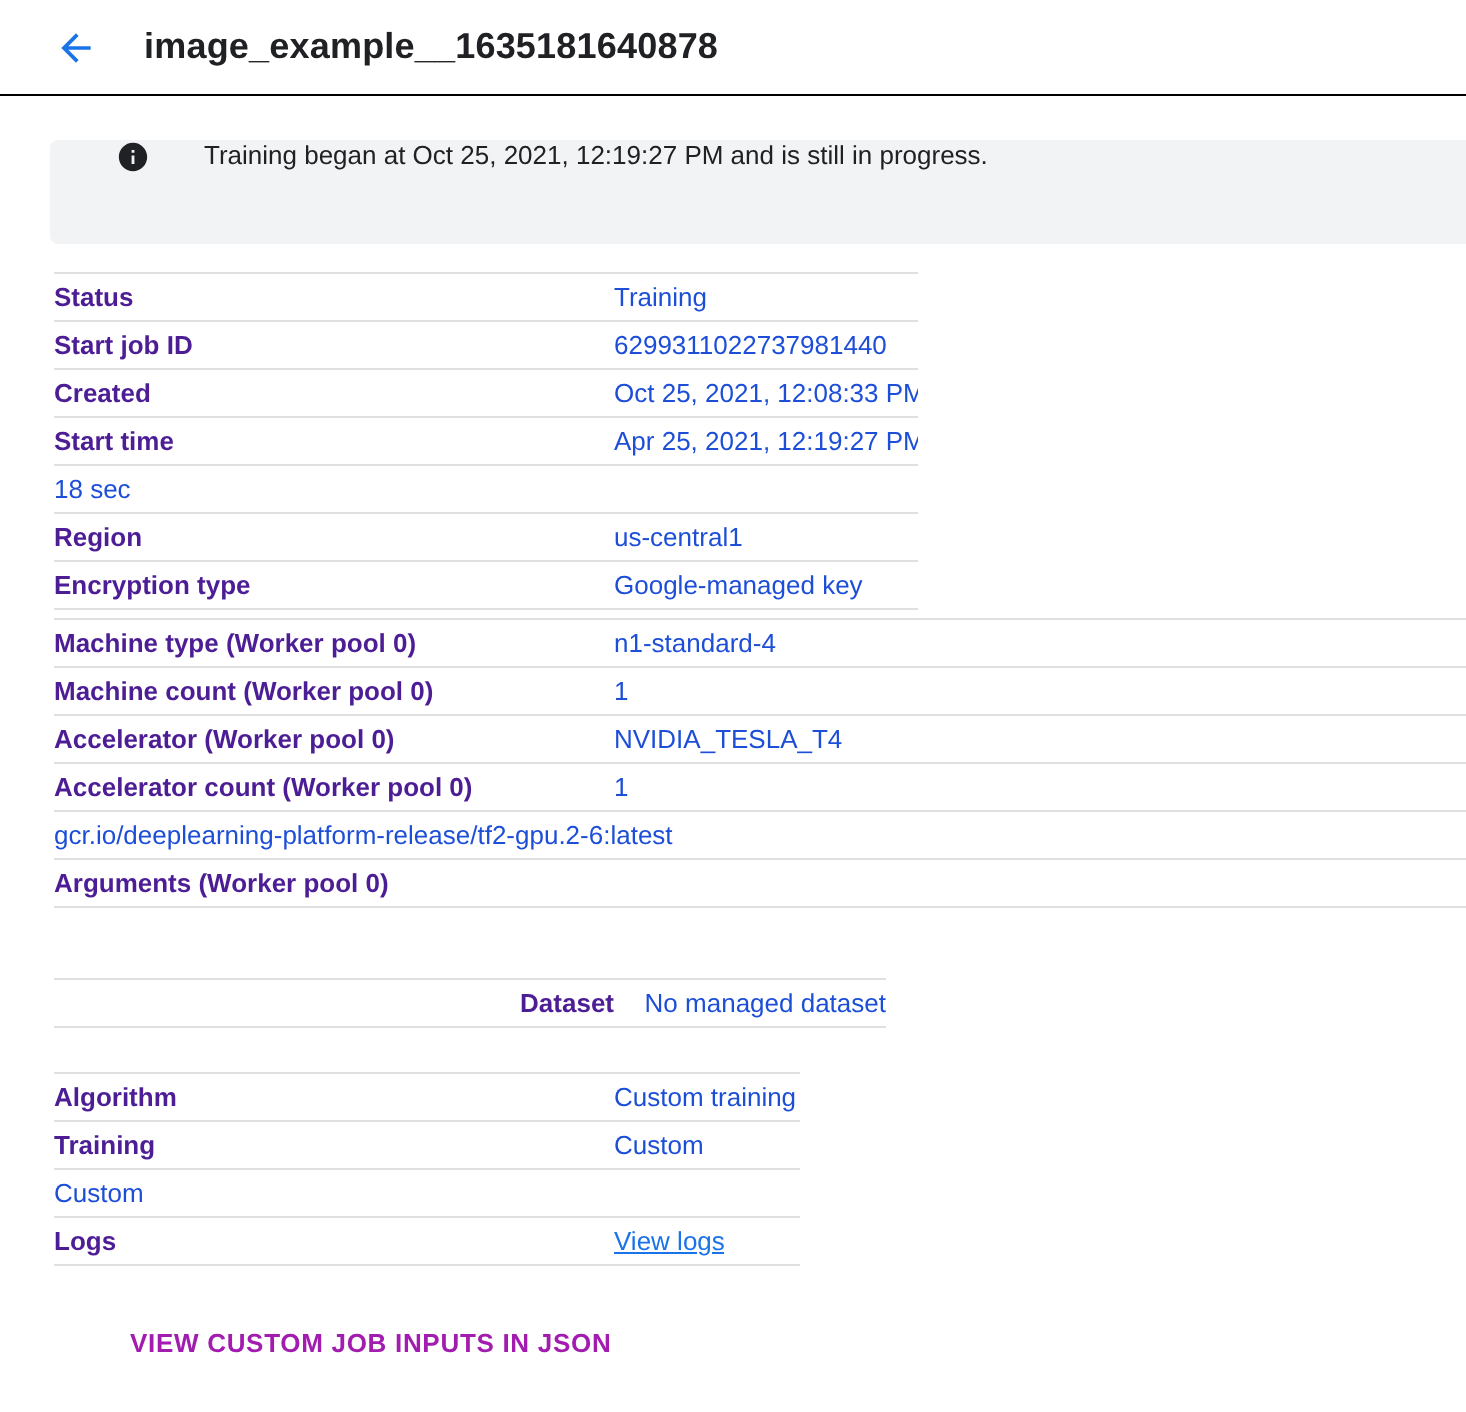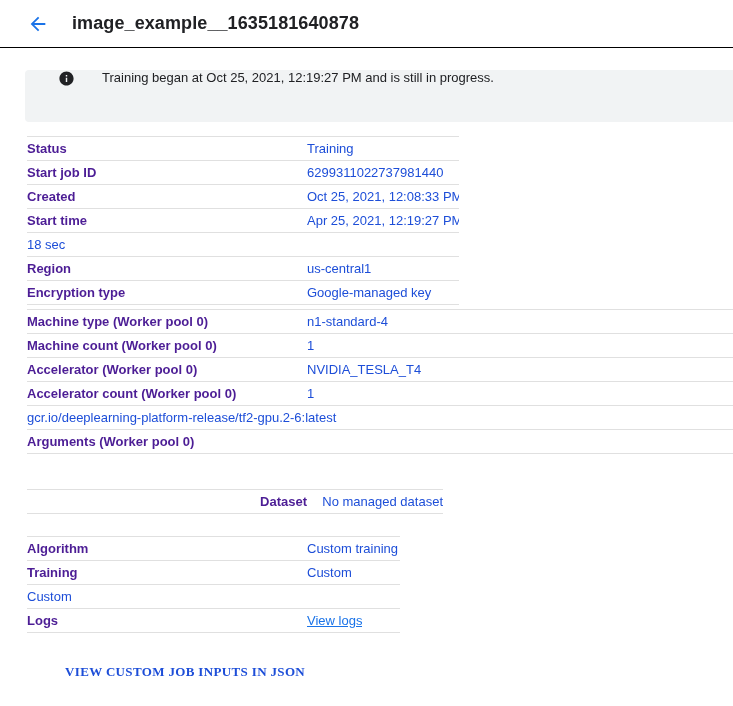--- a/index.html
+++ b/index.html
@@ -80,22 +80,22 @@
   a.kv-link { color: #1a73e8; flex: 0 0 auto; }
   .s1 { width: 432px; margin-top: 14px; }
   .s2 { width: 706px; margin-top: 4px; }
   .s3 { width: 416px; margin-top: 35px; text-align: right; }
   .s4 { width: 373px; margin-top: 22px; }
   
   .footer-btn {
     display: block;
     margin: 31px 0 0 38px;
     border: none; background: none; padding: 0;
-    color: #1d4ed8;
-    font-family: Liberation Serif, serif;
+    color: #a21caf;
+    font-family: Liberation Sans, sans-serif;
     font-size: 13px;
     font-weight: 700;
     letter-spacing: 0.35px;
     cursor: pointer;
   }
 </style>
 </head>
 <body>
 
 <div class="header">

